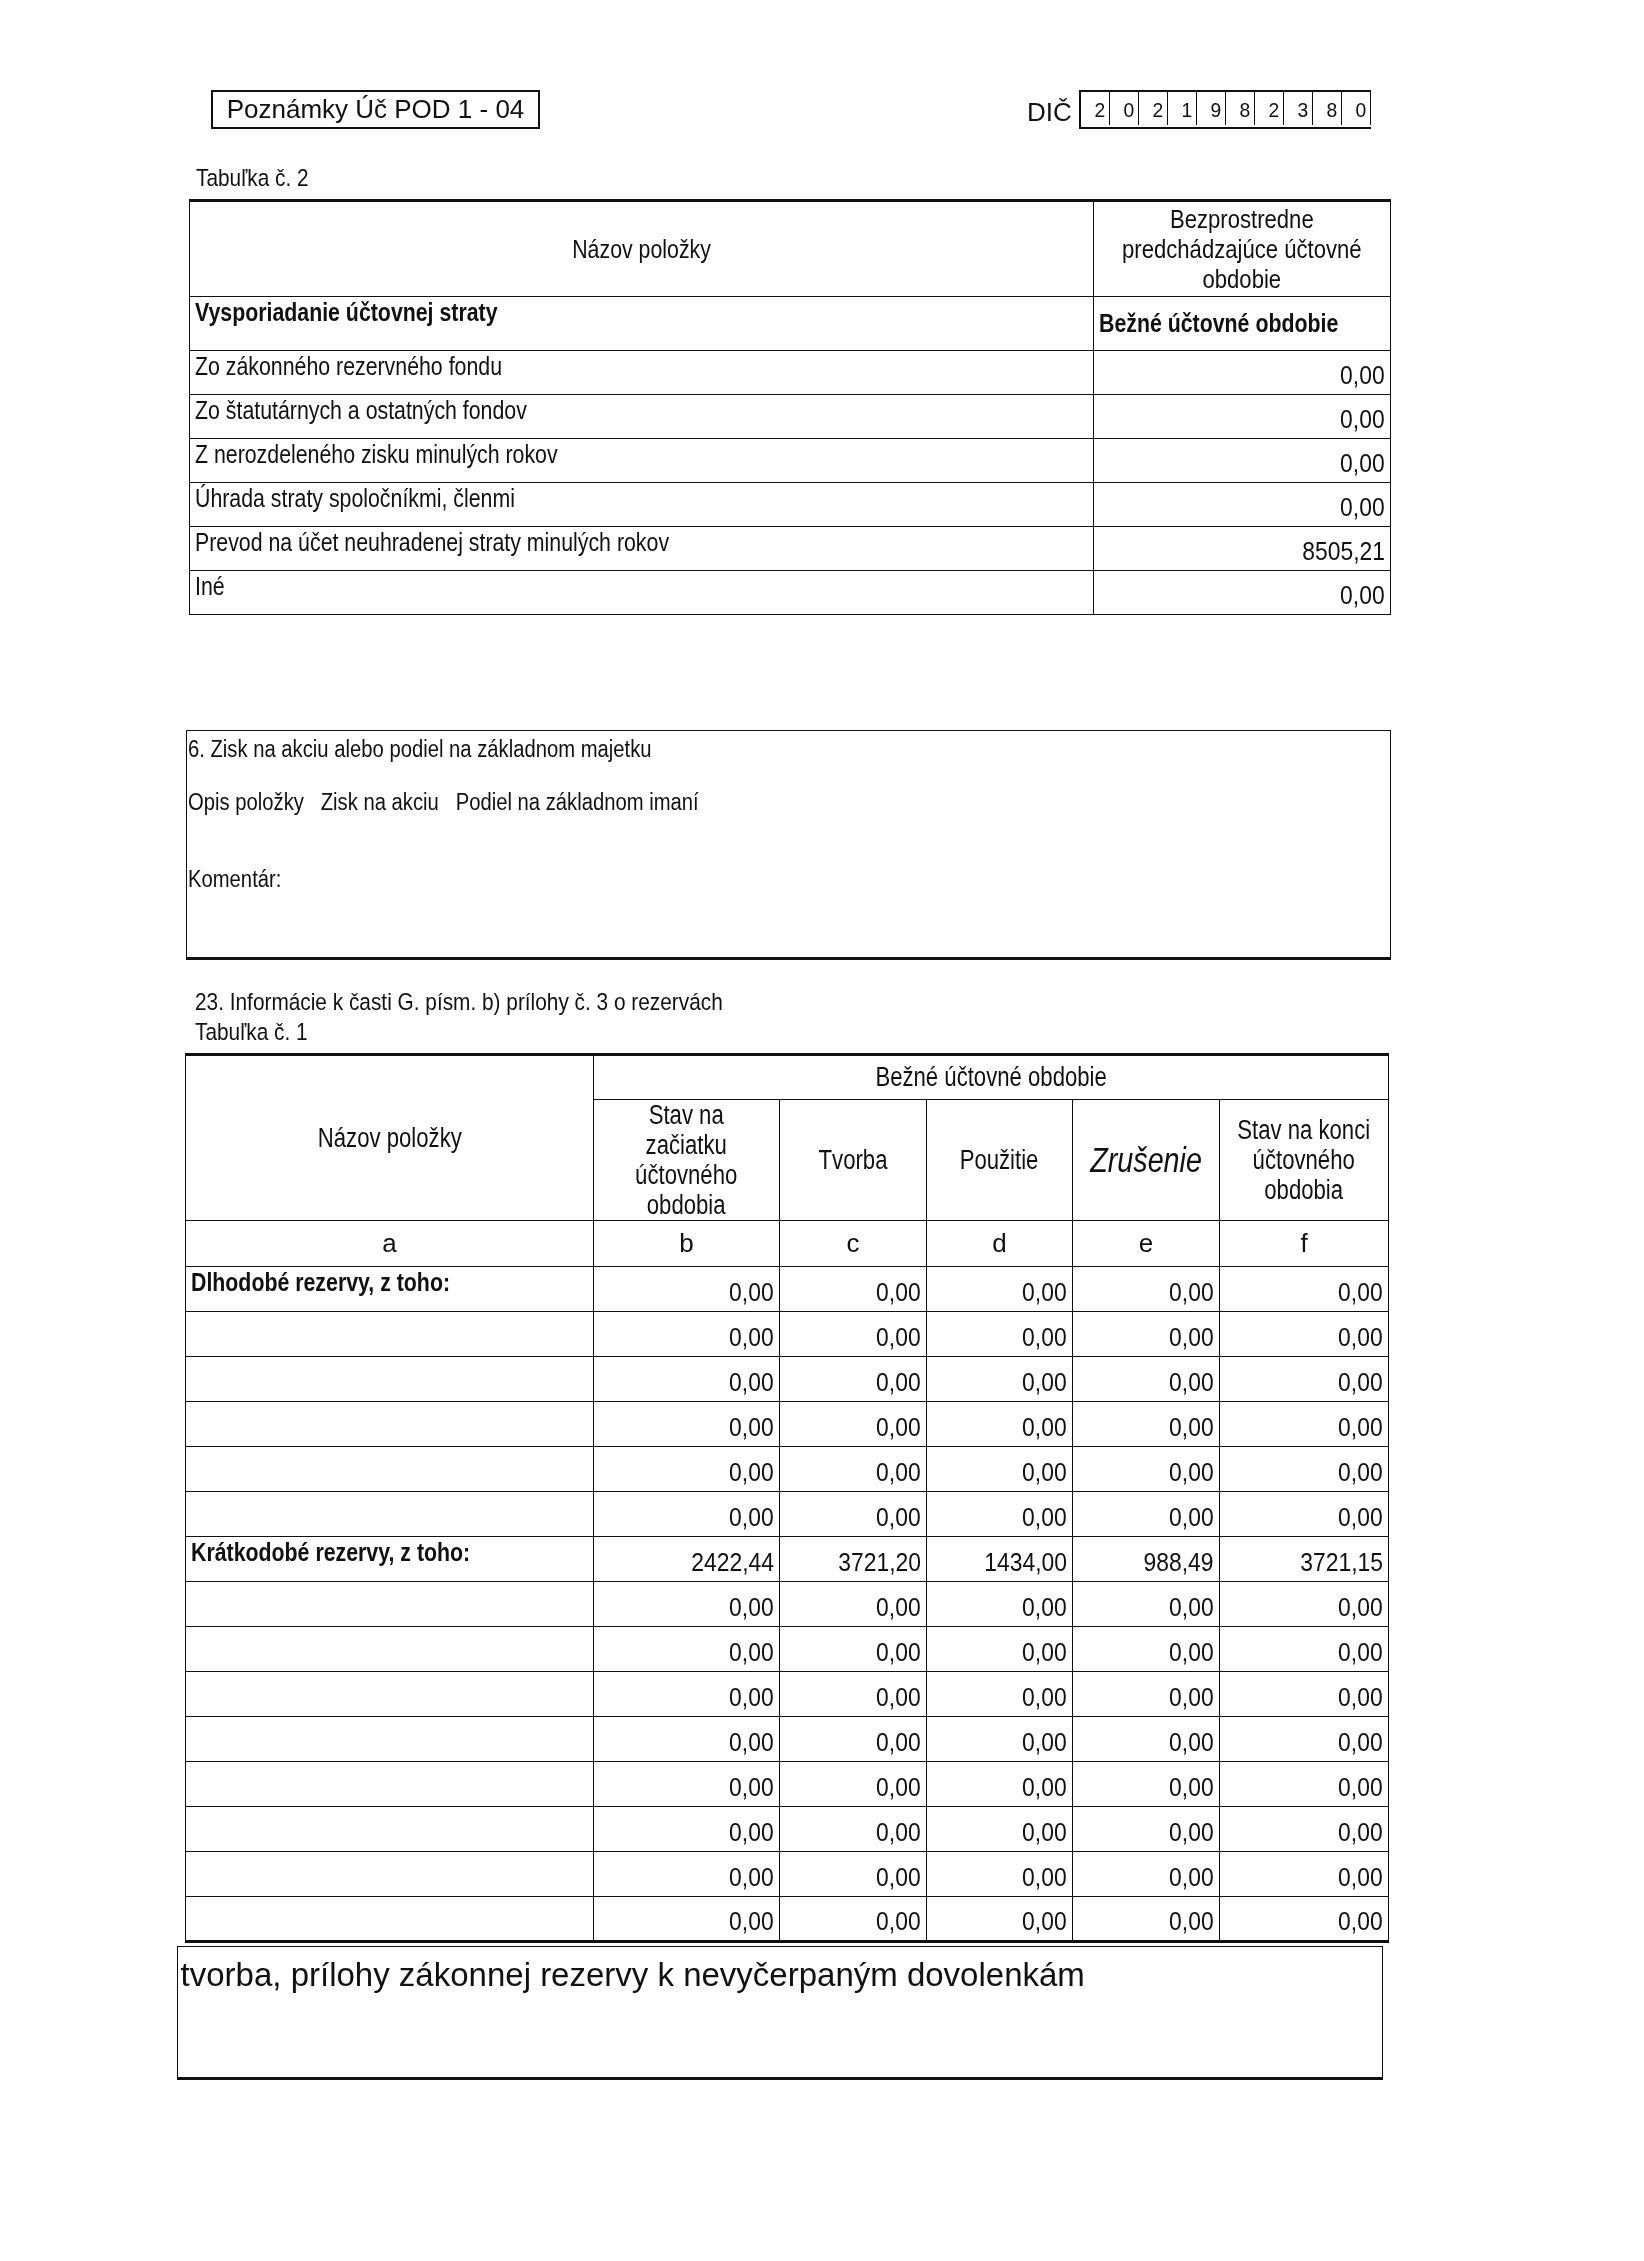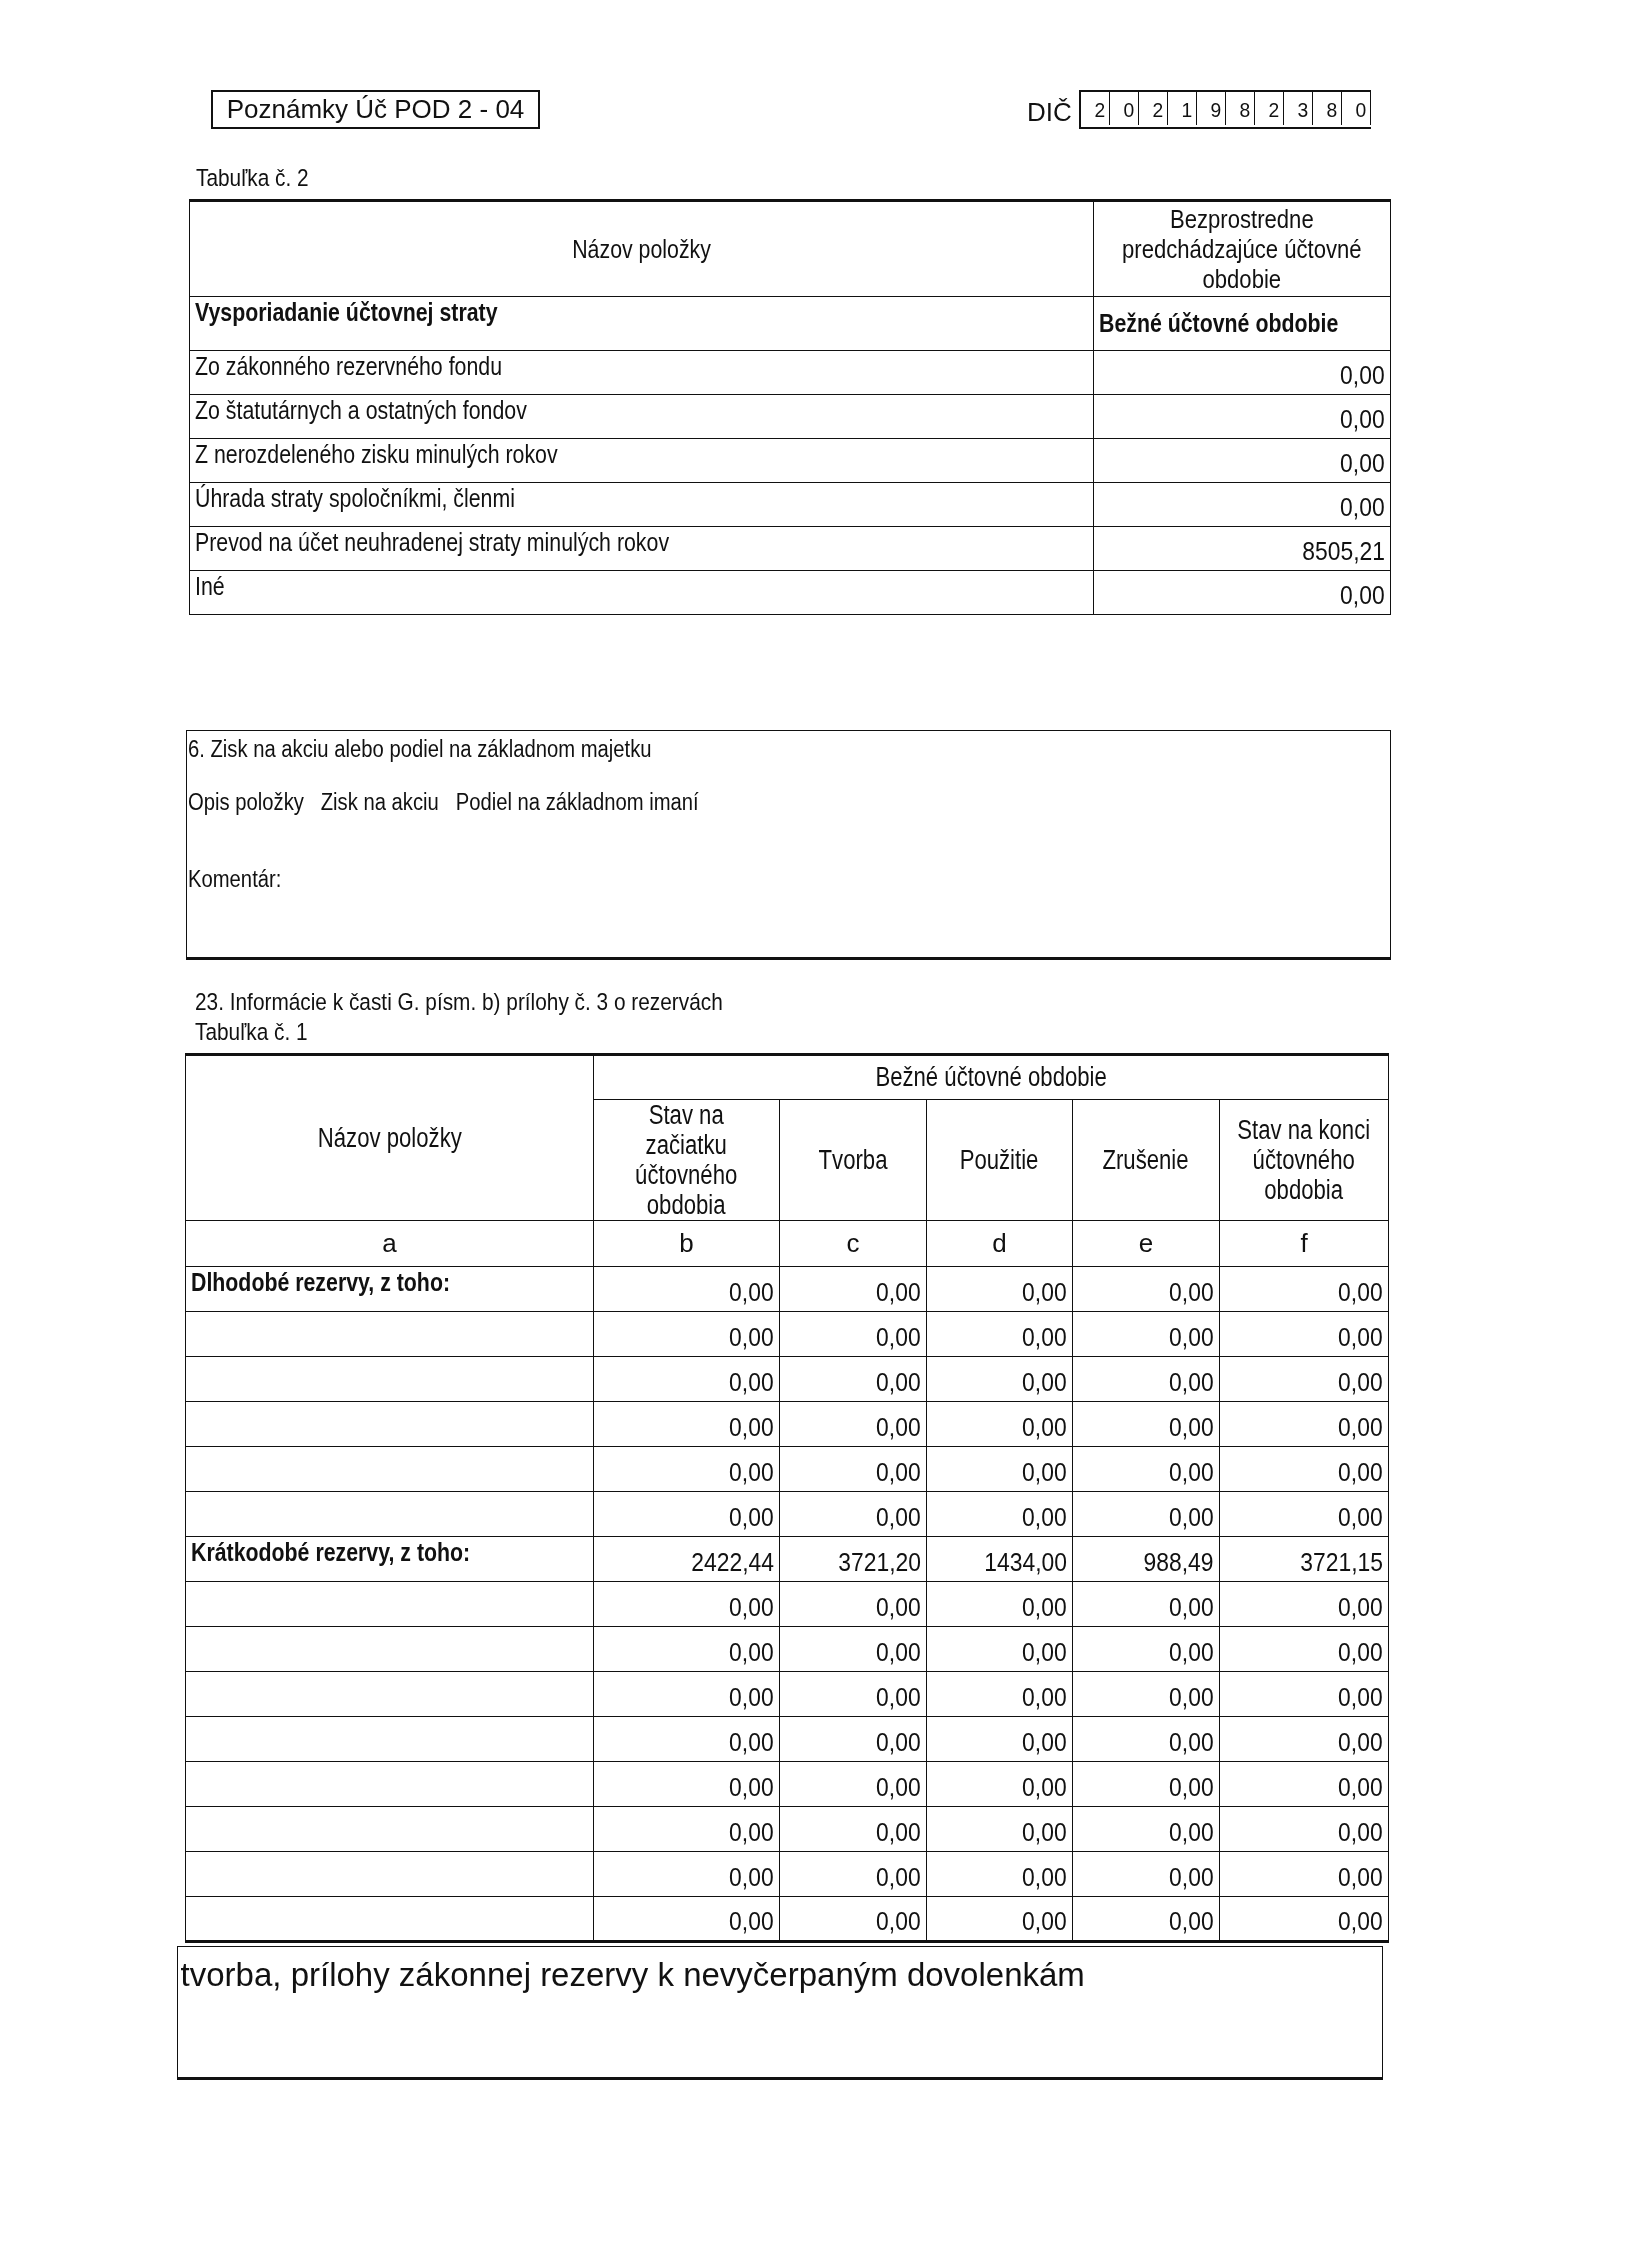--- a/index.html
+++ b/index.html
@@ -22,21 +22,21 @@
   .condr { display:inline-block; transform:scaleX(0.88); transform-origin:right center; }
   .box6 { left:186px; top:730px; width:1205px; height:230px; border:1.9px solid #111; border-bottom-width:3.2px; box-sizing:border-box; }
   .box6 .line { position:absolute; left:1px; font-size:23px; white-space:nowrap; }
   .note-box { left:177px; top:1946px; width:1206px; height:134px; border:1.9px solid #111; border-bottom-width:3.2px; box-sizing:border-box; }
   .note-box span { position:absolute; left:2.6px; top:9px; font-size:33px; white-space:nowrap; }
 </style>
 </head>
 <body>
 
 <div class="abs hdr-box">
-  <span>Poznámky Úč POD 2 - 04</span>
+  <span>Poznámky Úč POD 1 - 04</span>
 </div>
 <div class="abs dic-label">DIČ</div>
 <div class="abs dic-boxes">
   <div class="dic-cell">2</div>
   <div class="dic-cell">0</div>
   <div class="dic-cell">2</div>
   <div class="dic-cell">1</div>
   <div class="dic-cell">9</div>
   <div class="dic-cell">8</div>
   <div class="dic-cell">2</div>
@@ -107,21 +107,21 @@
   </colgroup>
   <tbody>
       <tr style="height:45px">
     <td class="ctr" rowspan="2" style="border-top-width:3.2px; font-size:27px;"><span class="condc">Názov položky</span></td>
     <td class="ctr" colspan="5" style="border-top-width:3.2px; font-size:27px;"><span class="condc">Bežné účtovné obdobie</span></td>
   </tr>
   <tr style="height:94px">
     <td class="ctr" style="white-space:normal; line-height:30px; padding:0 1.3px; font-size:27px;"><span style="display:inline-block; transform:scaleX(0.82);">Stav na začiatku účtovného obdobia</span></td>
     <td class="ctr" style="font-size:27px;"><span class="condc">Tvorba</span></td>
     <td class="ctr" style="font-size:27px;"><span class="condc">Použitie</span></td>
-    <td class="ctr" style="font-size:27px;"><span class="condc">Zrušenie</span></td>
+    <td class="ctr" style="font-size:35px;font-style:italic;"><span class="condc">Zrušenie</span></td>
     <td class="ctr" style="white-space:normal; line-height:30px; padding:0 1.3px; font-size:27px;"><span style="display:inline-block; transform:scaleX(0.82);">Stav na konci účtovného obdobia</span></td>
   </tr>
   <tr style="height:46px">
     <td class="ctr">a</td>
     <td class="ctr">b</td>
     <td class="ctr">c</td>
     <td class="ctr">d</td>
     <td class="ctr">e</td>
     <td class="ctr">f</td>
   </tr>

